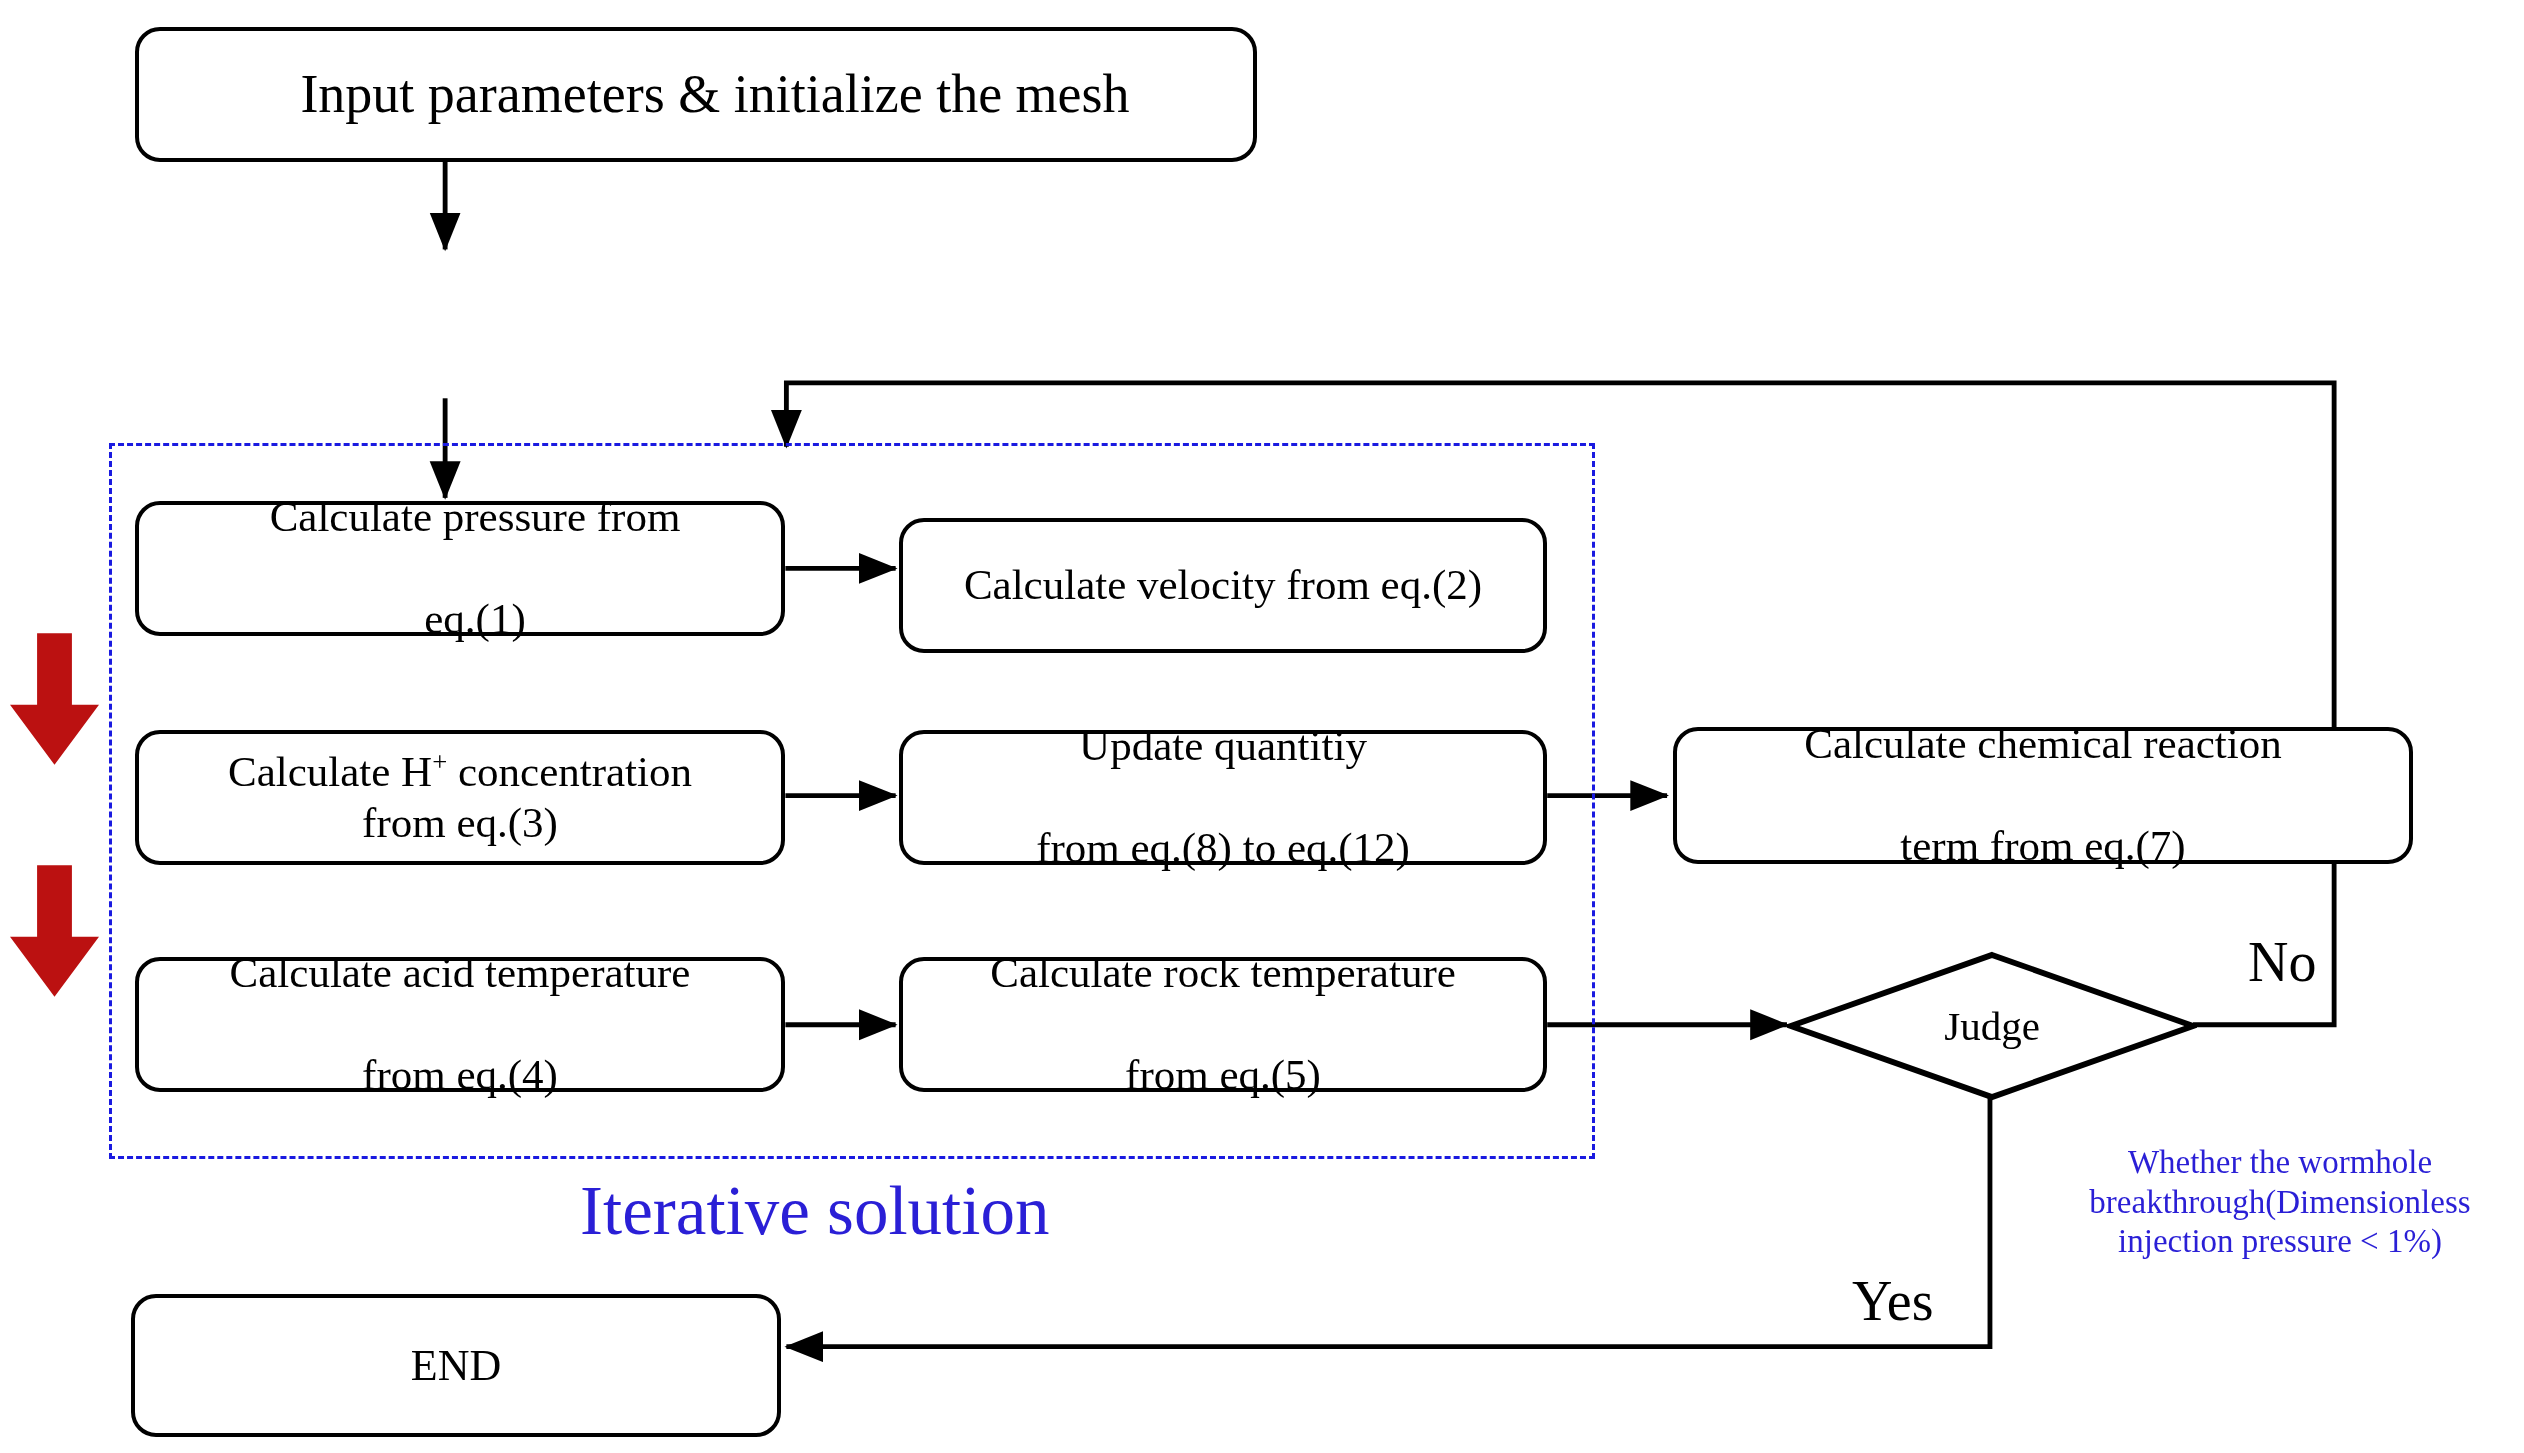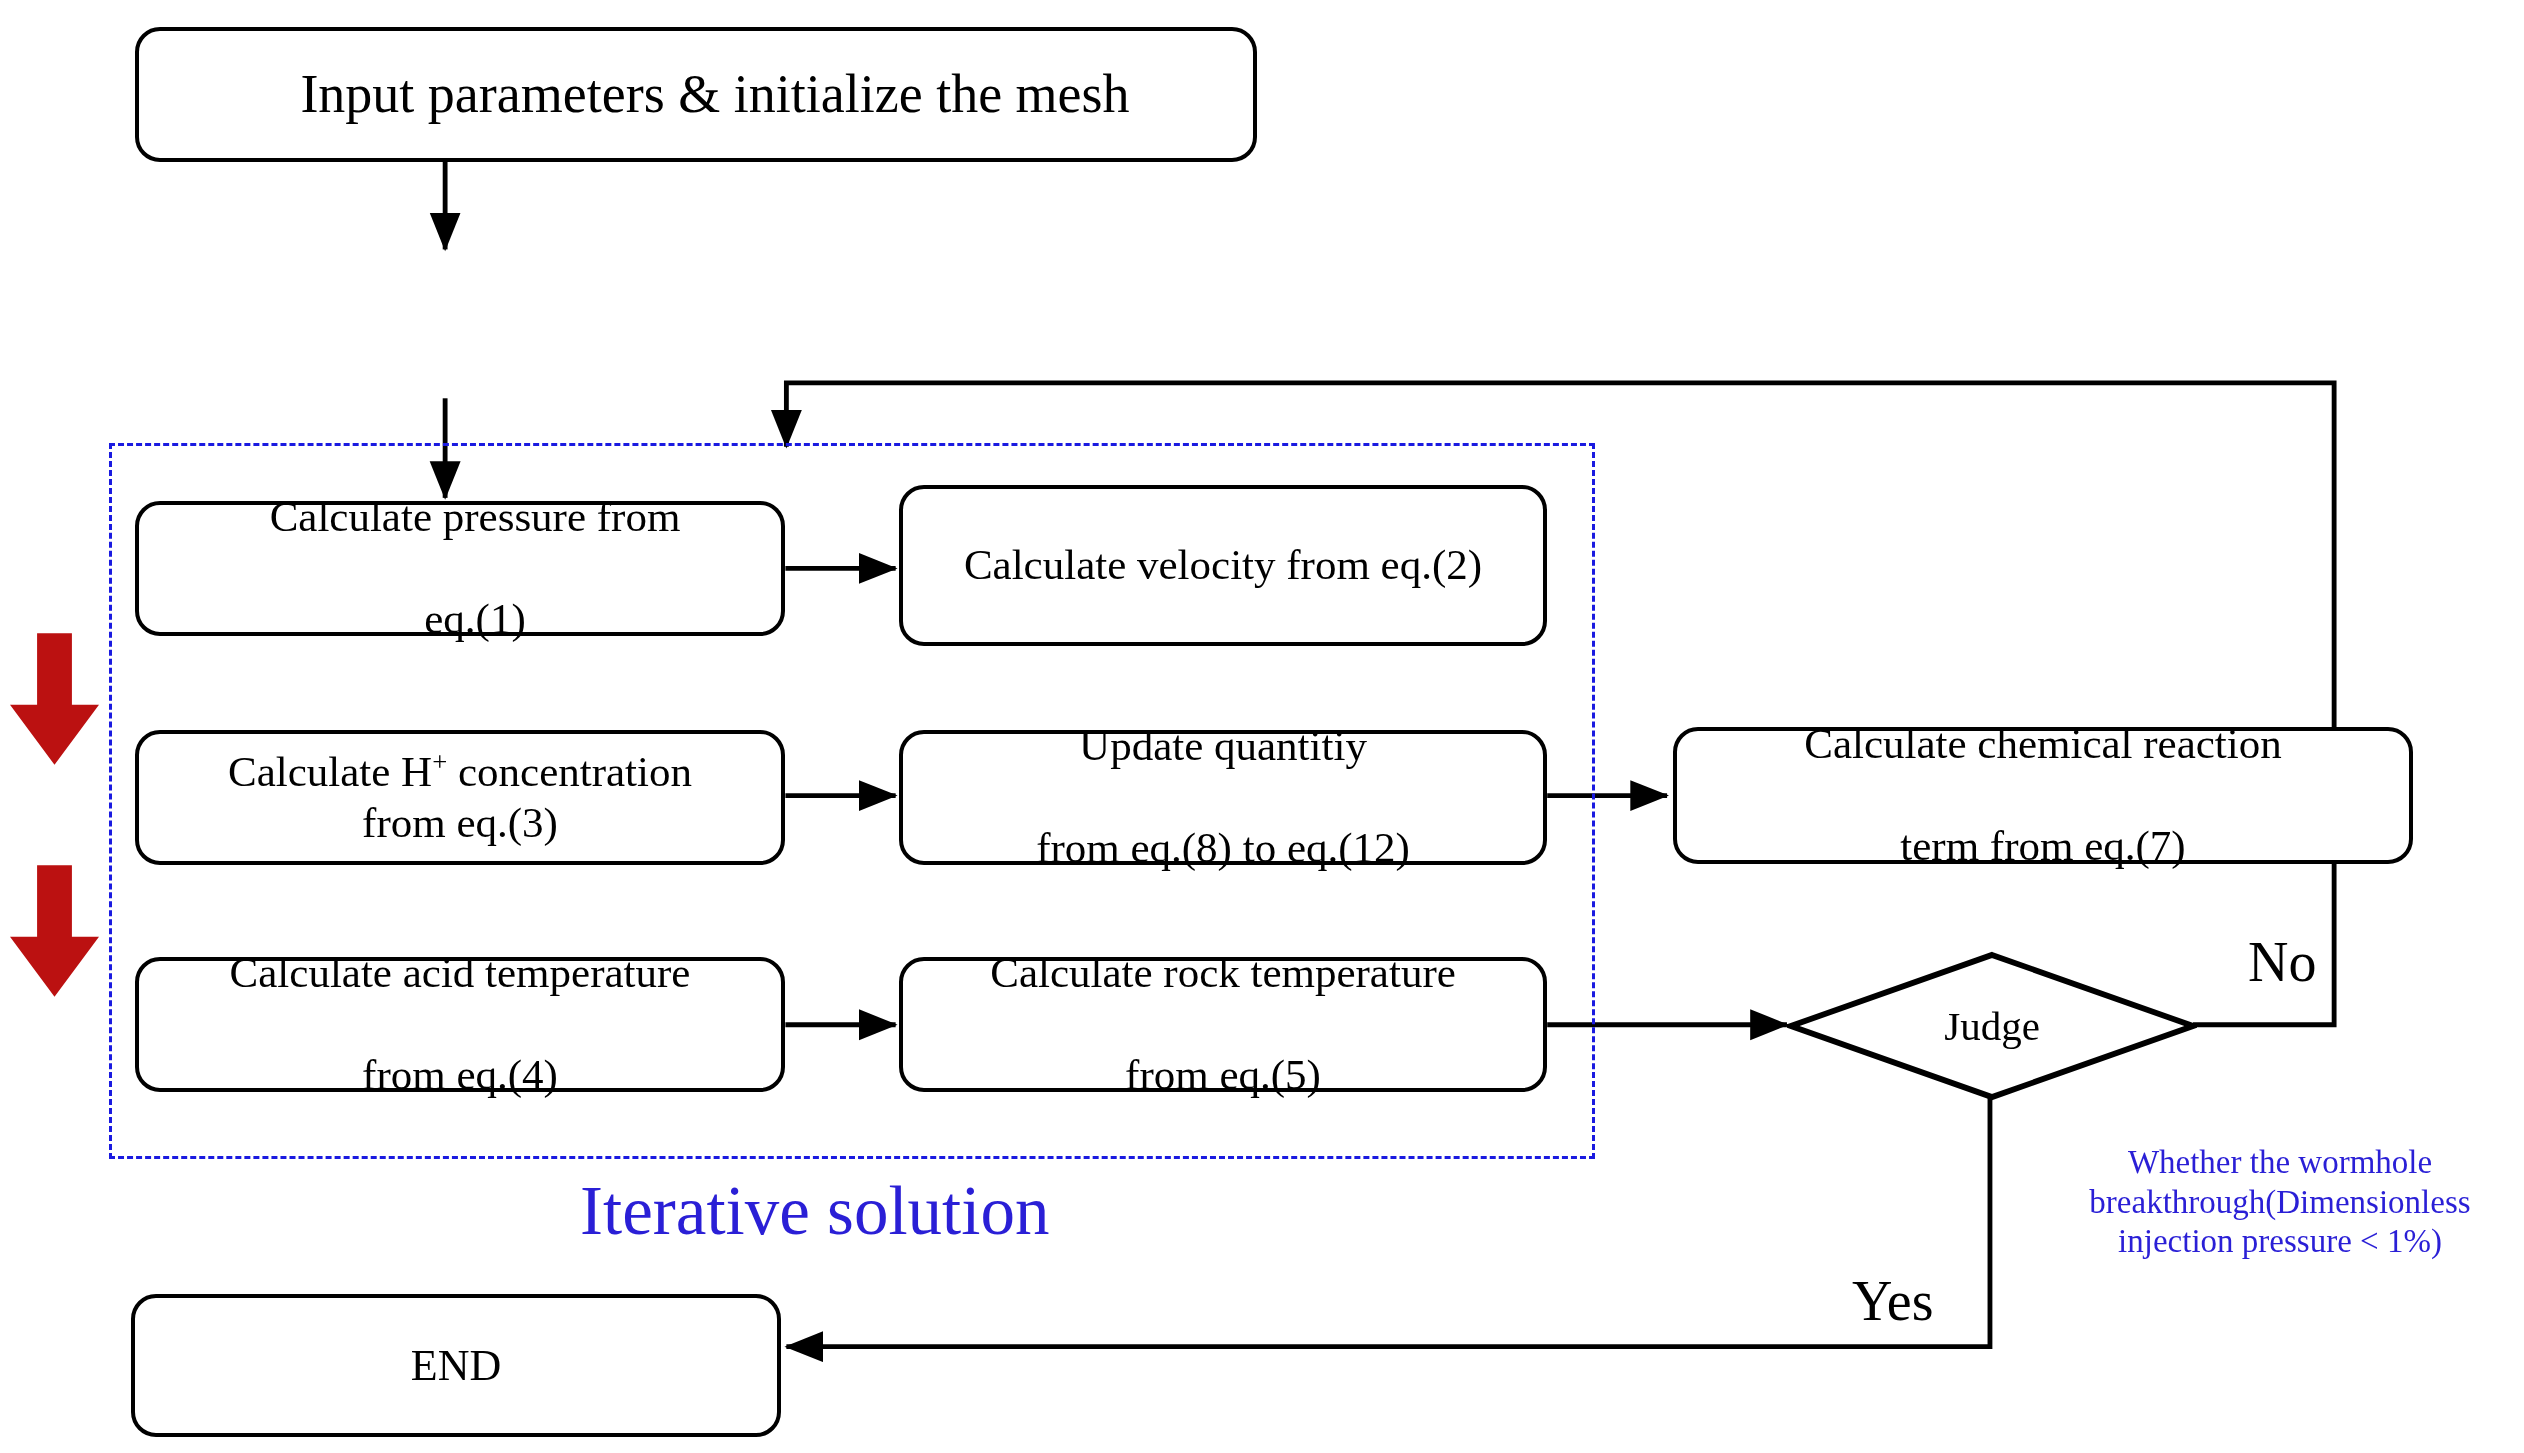--- a/index.html
+++ b/index.html
@@ -122,21 +122,21 @@
   </div>
 
 
   <div class="node" style="left:135px; top:501px; width:650px; height:135px; font-size:43px;padding-left:30px;">
     <span>
       <span class="txt">Calculate pressure from</span><br>
       <span class="txt">eq.(1)</span>
     </span>
   </div>
 
-  <div class="node" style="left:899px; top:485px; width:648px; height:161px; font-size:43px;">
+  <div class="node" style="left:899px; top:518px; width:648px; height:135px; font-size:43px;">
     <span class="txt">Calculate velocity from eq.(2)</span>
   </div>
 
   <div class="node" style="left:135px; top:730px; width:650px; height:135px; font-size:43px;">
     <span>
       <span>Calculate H</span><sup>+</sup><span> concentration</span><br>
       <span class="txt">from eq.(3)</span>
     </span>
   </div>
 

